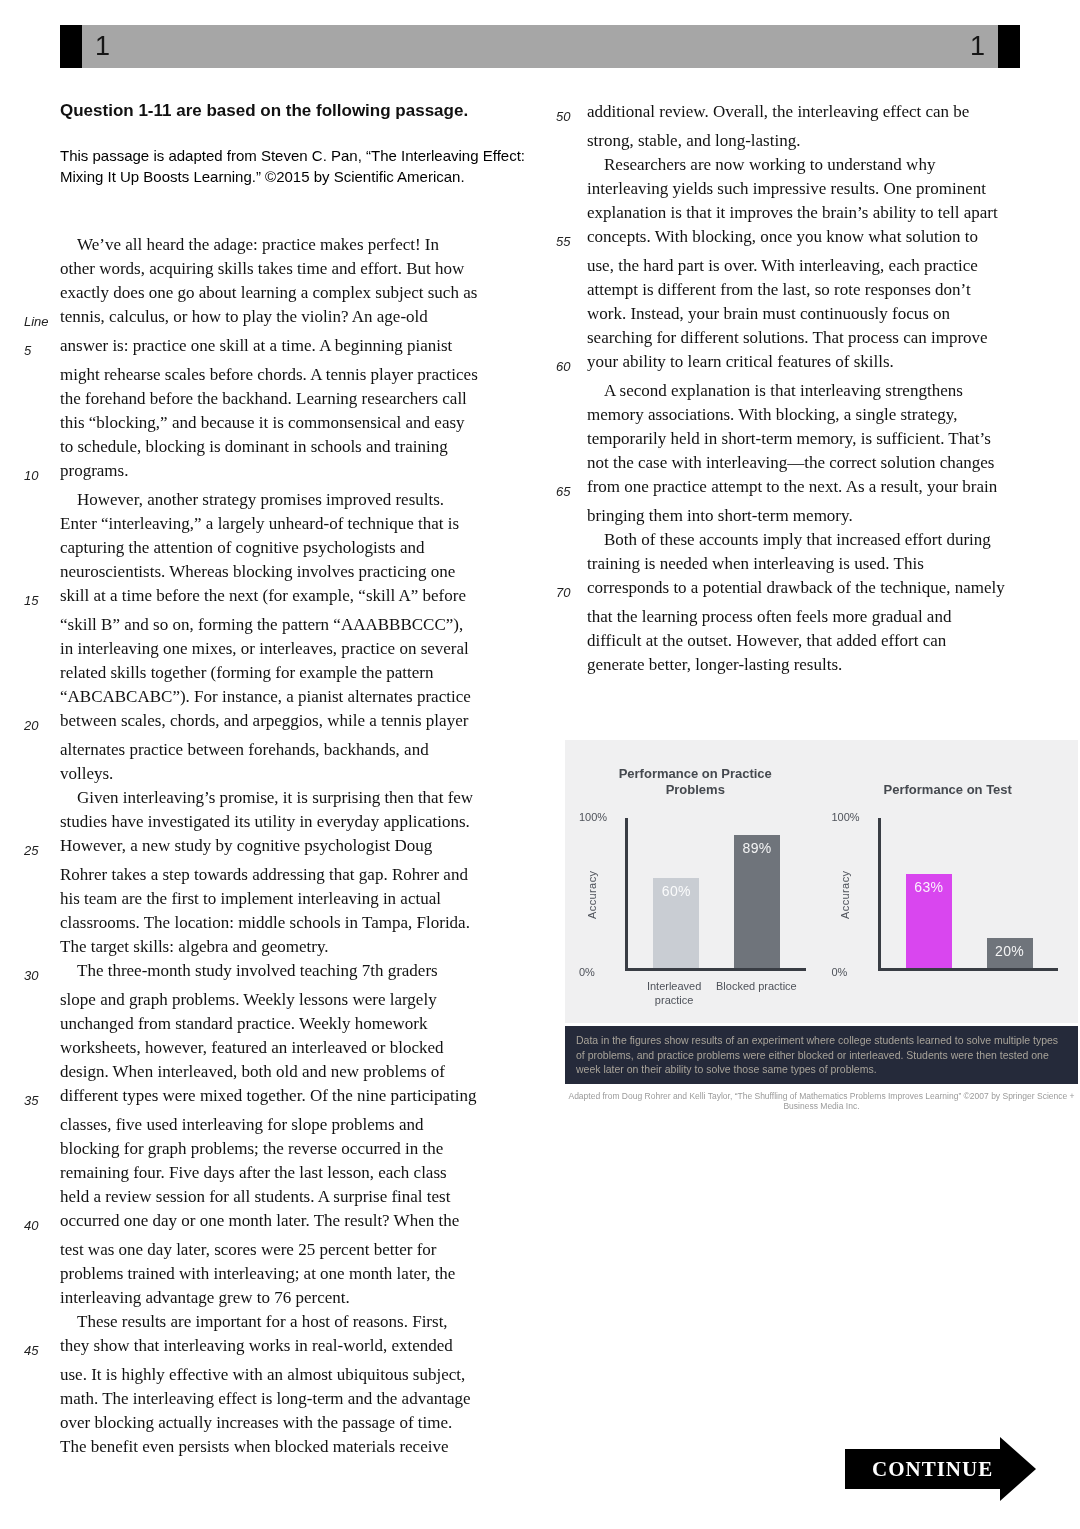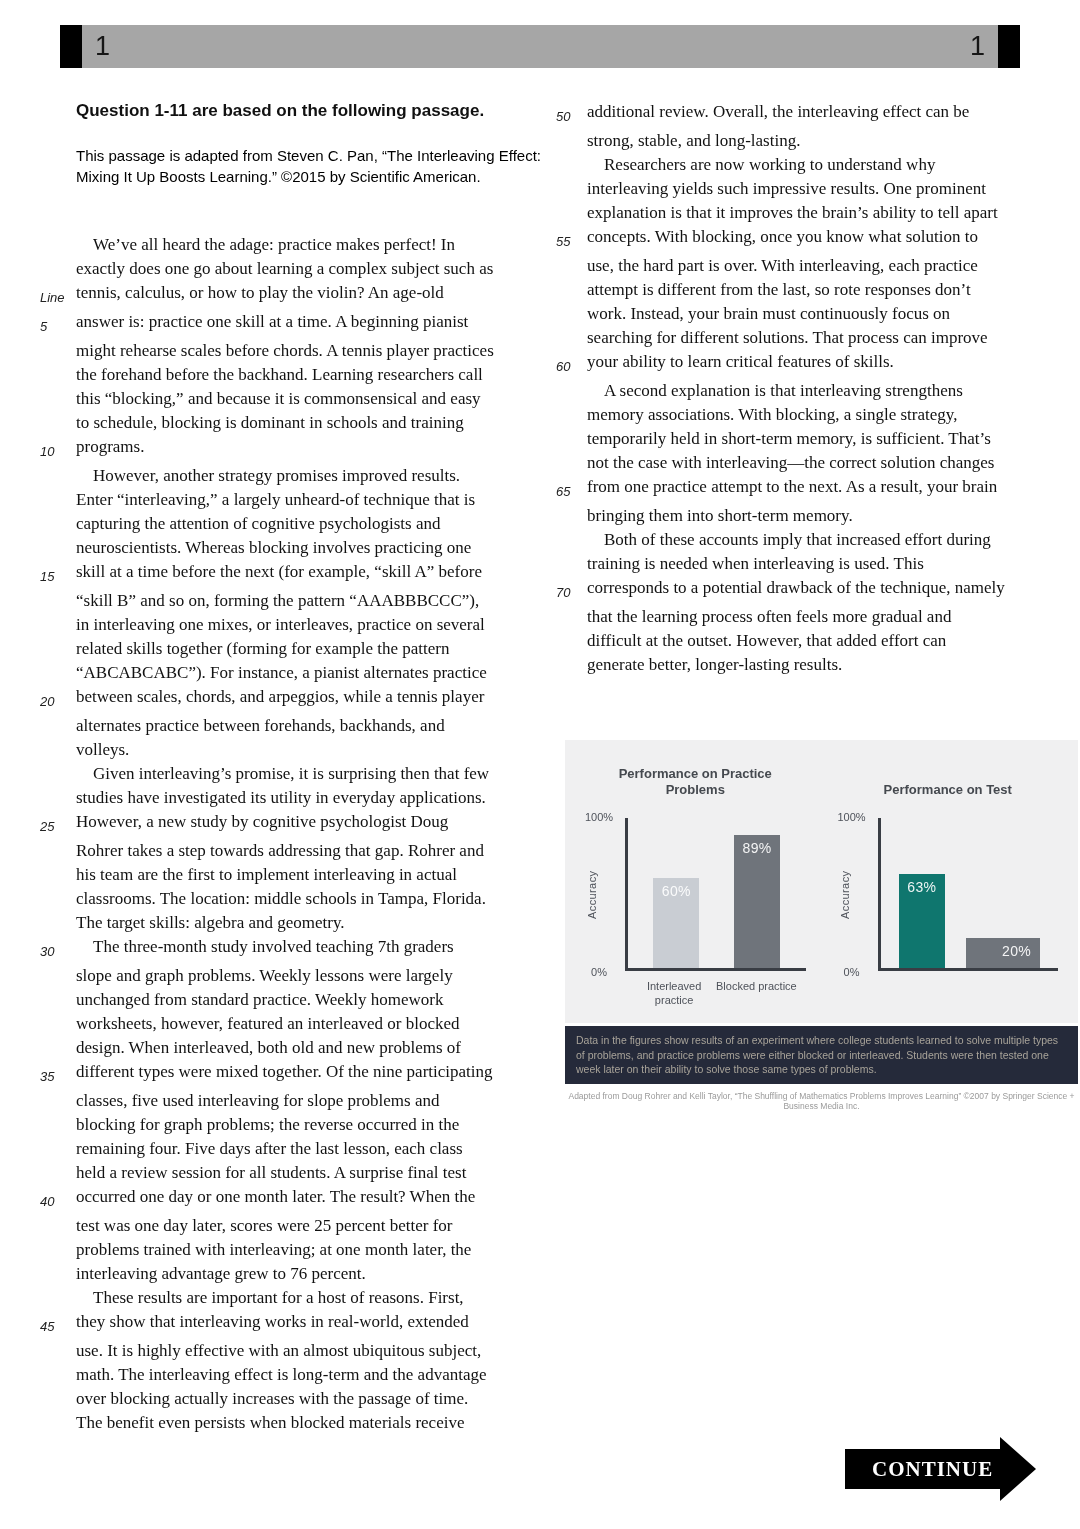--- a/index.html
+++ b/index.html
@@ -6,21 +6,21 @@
   .page{position:relative;width:1080px;height:1529px;background:#ffffff;overflow:hidden;
         font-family:"Liberation Serif",serif;color:#121212;}
 
   
   .header-bar{position:absolute;left:60px;top:25px;width:960px;height:43px;display:flex;}
   .hdr-sq{width:22px;background:#000;flex:none;}
   .hdr-mid{flex:1;background:#a6a6a6;display:flex;justify-content:space-between;align-items:center;
            padding:0 13px;font-family:"Liberation Sans",sans-serif;font-size:27px;color:#161616;}
 
   
-  .left-col{position:absolute;left:40px;top:100px;width:531px;}
+  .left-col{position:absolute;left:24px;top:100px;width:531px;}
   .right-col{position:absolute;left:556px;top:100px;width:505px;}
   .heading{margin-left:36px;font-family:"Liberation Sans",sans-serif;font-weight:700;
            font-size:17px;line-height:22px;margin-bottom:23px;color:#111;}
   .source{margin-left:36px;font-family:"Liberation Sans",sans-serif;font-size:15px;
           line-height:21px;margin-bottom:46px;color:#000000;width:468px;}
   .prow{display:flex;line-height:24px;}
   .ln{flex:none;width:36px;font-family:"Liberation Sans",sans-serif;font-style:italic;
       font-size:13px;color:#222;padding-top:5px;}
   .right-col .ln{width:31px;}
   .lt{flex:1;font-size:17px;}
@@ -28,21 +28,21 @@
 
   
   .figure{position:absolute;left:565px;top:740px;width:513px;font-family:"Liberation Sans",sans-serif;}
   .fig-panel{background:#f0f0f1;display:flex;padding:14px 4px 16px;}
   .chart{width:50%;padding:0 8px;box-sizing:border-box;}
   .chart-title{height:44px;display:flex;align-items:flex-end;justify-content:center;text-align:center;
                font-weight:700;font-size:13px;line-height:16px;color:#45494f;margin-bottom:20px;padding:0 34px;}
   .plot-wrap{margin-left:48px;margin-right:8px;position:relative;}
   .plot{height:150px;border-left:3px solid #393d44;border-bottom:3px solid #393d44;position:relative;
         display:flex;align-items:flex-end;justify-content:space-around;padding:0 8px;}
-  .tick{position:absolute;left:-46px;width:40px;text-align:center;font-size:11px;color:#4e525a;}
+  .tick{position:absolute;left:-46px;width:40px;text-align:left;font-size:11px;color:#4e525a;}
   .tick-top{top:-7px;}
   .tick-bottom{bottom:-7px;}
   .ylabel{position:absolute;left:-40px;top:0;height:100%;width:14px;display:flex;align-items:center;
           justify-content:center;writing-mode:vertical-rl;transform:rotate(180deg);
           font-size:11px;color:#4e525a;letter-spacing:.4px;}
   .bar{width:46px;display:flex;justify-content:center;align-items:flex-start;}
   .bar-label{margin-top:5px;font-size:14px;color:rgba(255,255,255,.92);letter-spacing:.4px;}
   .cats{margin-left:48px;margin-right:8px;display:flex;justify-content:space-around;padding:8px 8px 0;}
   .cat{flex:1;text-align:center;font-size:11px;line-height:14px;color:#4e525a;}
   .fig-caption{margin-top:3px;background:#252a3a;color:#a8a399;font-size:10.5px;
@@ -71,20 +71,24 @@
   </div>
 
   <div class="left-col">
     <div class="heading">Question 1-11 are based on the following passage.</div>
     <div class="source">This passage is adapted from Steven C. Pan, “The Interleaving Effect: Mixing It Up Boosts Learning.” ©2015 by Scientific American.</div>
     <div>
 
     <div class="prow indent">
         <span class="ln"></span>
         <span class="lt">We’ve all heard the adage: practice makes perfect! In</span>
+      </div>
+        <div class="prow">
+        <span class="ln"></span>
+        <span class="lt">other words, acquiring skills takes time and effort. But how</span>
       </div>
         <div class="prow">
         <span class="ln"></span>
         <span class="lt">exactly does one go about learning a complex subject such as</span>
       </div>
         <div class="prow">
         <span class="ln">Line</span>
         <span class="lt">tennis, calculus, or how to play the violin? An age-old</span>
       </div>
         <div class="prow">
@@ -389,24 +393,24 @@
         <div class="cats">
             <div class="cat">Interleaved practice</div>
             <div class="cat">Blocked practice</div>
           </div>
       </div>
 
       <div class="chart">
         <div class="chart-title">Performance on Test</div>
         <div class="plot-wrap">
           <div class="plot">
-              <div class="bar" style="height: 63%; background: #0f766e; margin-top: 45px;">
+              <div class="bar" style="height: 63%; background: #d946ef; margin-top: 45px;">
                 <span class="bar-label">63%</span>
               </div>
-              <div class="bar" style="height: 20%; background: rgb(111, 116, 123); padding-left: 28px;">
+              <div class="bar" style="height: 20%; background: rgb(111, 116, 123);">
                 <span class="bar-label">20%</span>
               </div>
             </div>
           <span class="tick tick-top">100%</span>
           <span class="tick tick-bottom">0%</span>
           <span class="ylabel">Accuracy</span>
         </div>
       </div>
 
     </div>

